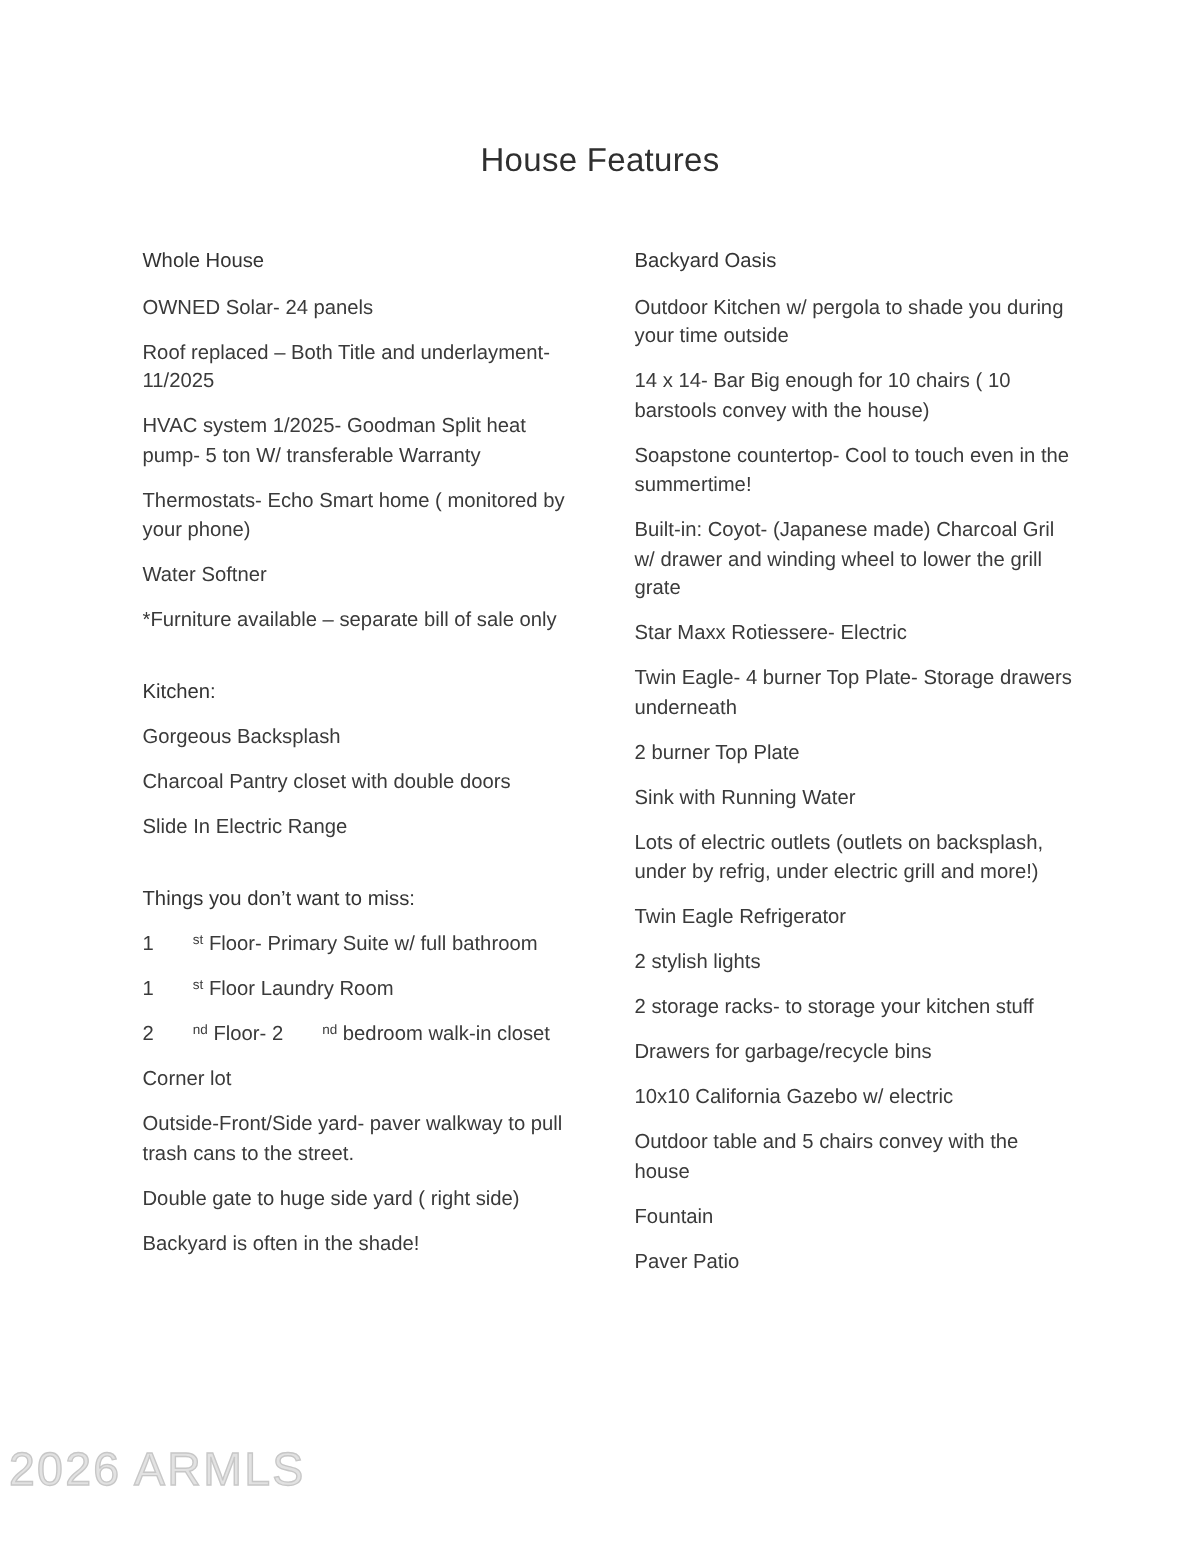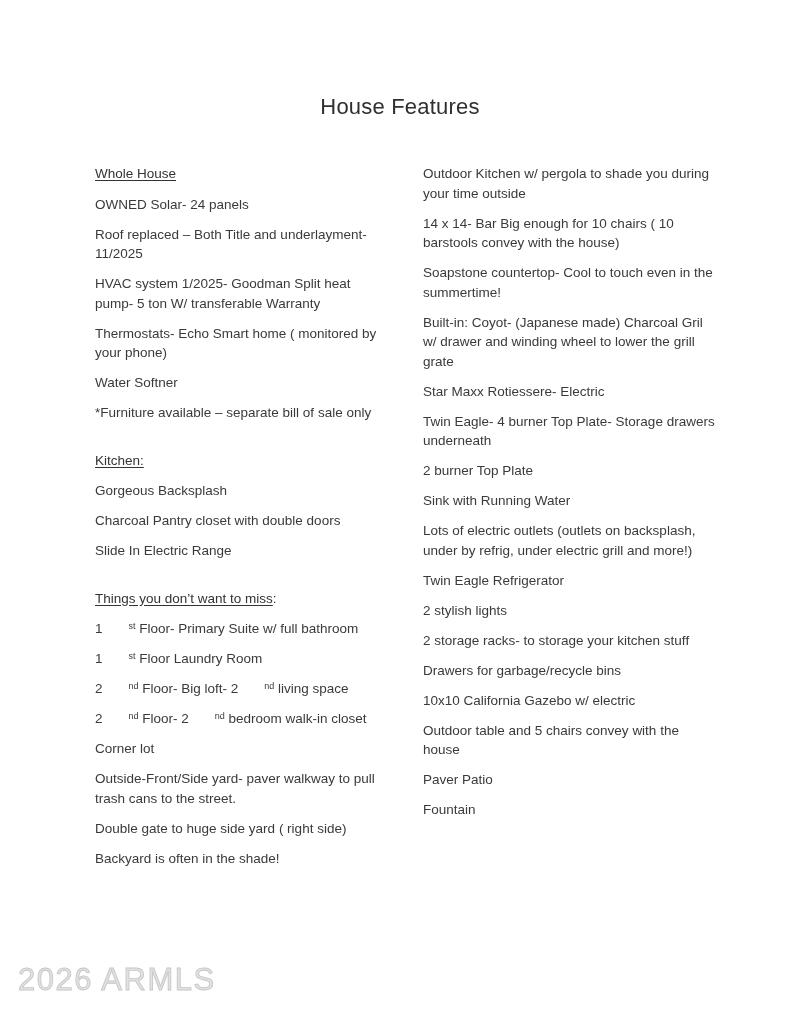--- a/index.html
+++ b/index.html
@@ -34,34 +34,33 @@
     line-height: 19.5px;
   }
   .col-left  { width: 283px; margin-right: 45px; }
   .col-right { width: 292px; }
   .section + .section { margin-top: 28px; }
   .section-heading {
     margin: 0 0 11px 0;
     color: #333333;
   }
   .section-heading .u {
-    text-decoration: underline;
     text-underline-offset: 2px;
     margin-top: 48px;
   }
   .item { margin: 0 0 10.5px 0; }
   sup {
     font-size: 9px;
     line-height: 0;
     vertical-align: 4px;
     margin-left: 26px;
   }
   .watermark {
     position: absolute;
-    left: 18px;
+    left: 6px;
     top: 962px;
     font-size: 31px;
     letter-spacing: 1.5px;
     font-weight: 400;
     color: #e2e2e2;
     -webkit-text-stroke: 0.9px #c7c7c7;
     user-select: none;
     white-space: nowrap;
   }
 </style>
@@ -85,45 +84,45 @@
         <section class="section">
           <div class="section-heading"><span class="u">Kitchen:</span></div>
           <p class="item">Gorgeous Backsplash</p>
           <p class="item">Charcoal Pantry closet with double doors</p>
           <p class="item">Slide In Electric Range</p>
         </section>
         <section class="section">
           <div class="section-heading"><span class="u">Things you don’t want to miss</span>:</div>
           <p class="item">1<sup>st</sup> Floor- Primary Suite w/ full bathroom</p>
           <p class="item">1<sup>st</sup> Floor Laundry Room</p>
-          <p class="item">2<sup>nd</sup> Floor- Big loft- 2<sup>nd</sup> living space</p>
           <p class="item">2<sup>nd</sup> Floor- 2<sup>nd</sup> bedroom walk-in closet</p>
           <p class="item">Corner lot</p>
           <p class="item">Outside-Front/Side yard- paver walkway to pull trash cans to the street.</p>
           <p class="item">Double gate to huge side yard ( right side)</p>
           <p class="item">Backyard is often in the shade!</p>
         </section>
       </div>
     <div class="col col-right">
         <section class="section">
+          <div class="section-heading"><span class="u">Backyard Oasis</span></div>
           <p class="item">Outdoor Kitchen w/ pergola to shade you during your time outside</p>
           <p class="item">14 x 14- Bar Big enough for 10 chairs ( 10 barstools convey with the house)</p>
           <p class="item">Soapstone countertop- Cool to touch even in the summertime!</p>
           <p class="item">Built-in: Coyot- (Japanese made) Charcoal Gril w/ drawer and winding wheel to lower the grill grate</p>
           <p class="item">Star Maxx Rotiessere- Electric</p>
           <p class="item">Twin Eagle- 4 burner Top Plate- Storage drawers underneath</p>
           <p class="item">2 burner Top Plate</p>
           <p class="item">Sink with Running Water</p>
           <p class="item">Lots of electric outlets (outlets on backsplash, under by refrig, under electric grill and more!)</p>
           <p class="item">Twin Eagle Refrigerator</p>
           <p class="item">2 stylish lights</p>
           <p class="item">2 storage racks- to storage your kitchen stuff</p>
           <p class="item">Drawers for garbage/recycle bins</p>
           <p class="item">10x10 California Gazebo w/ electric</p>
           <p class="item">Outdoor table and 5 chairs convey with the house</p>
+          <p class="item">Fountain</p>
           <p class="item">Paver Patio</p>
-          <p class="item">Fountain</p>
         </section>
       </div>
   </div>
 
   <div class="watermark">2026 ARMLS</div>
 </div>
 
 </body></html>

